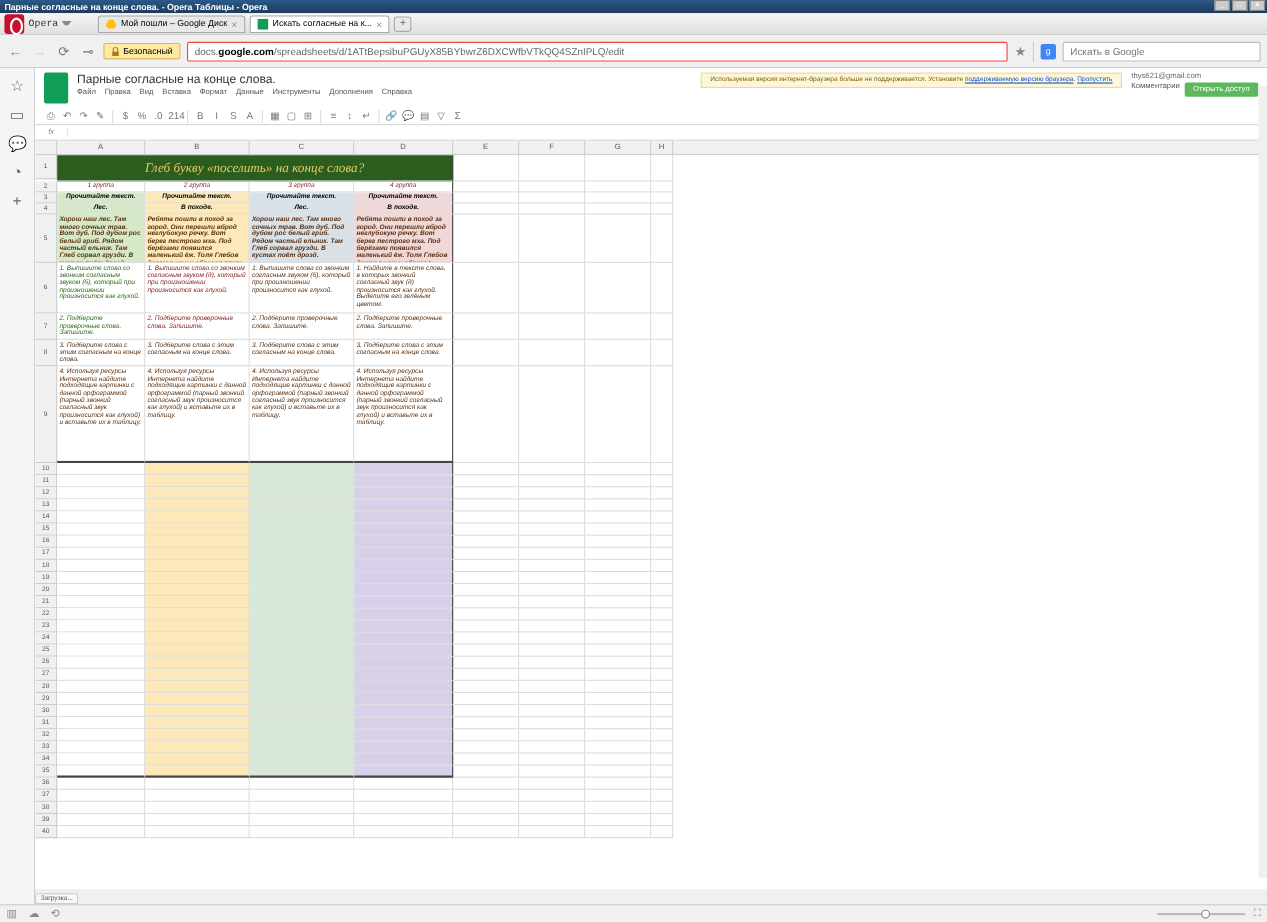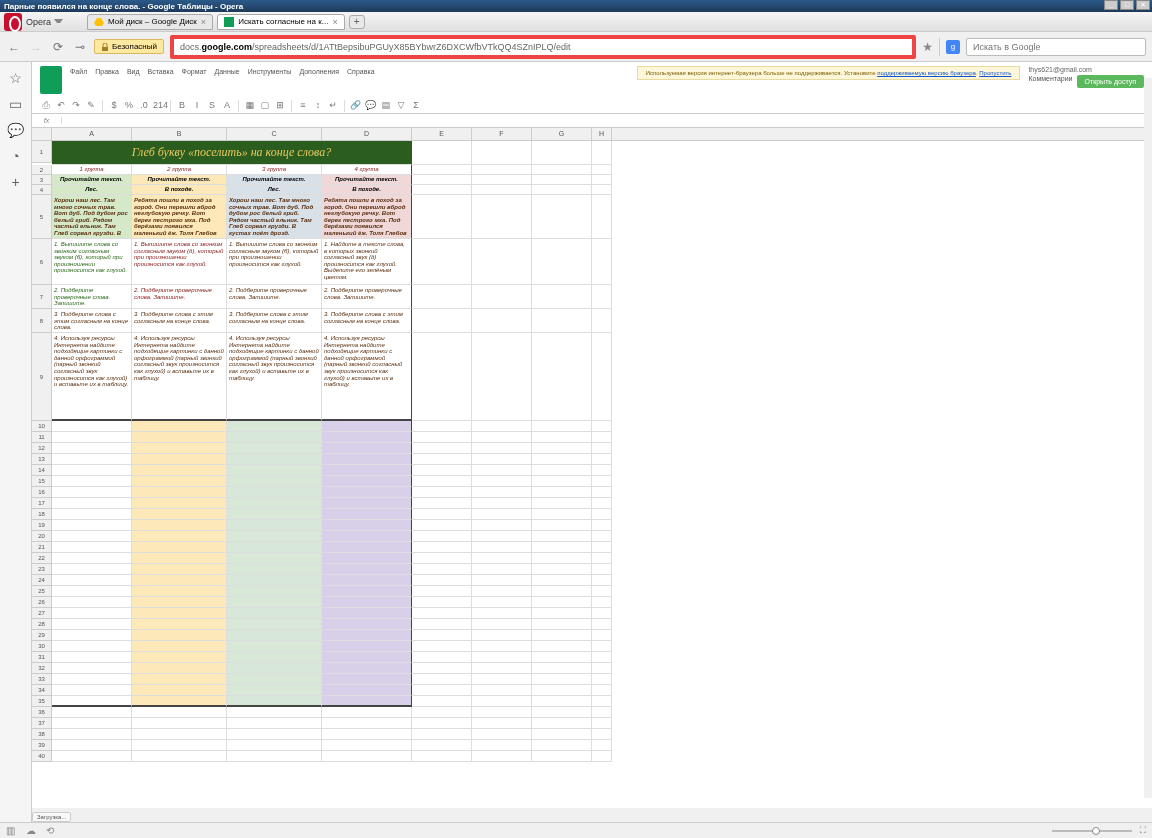--- a/index.html
+++ b/index.html
@@ -7,35 +7,35 @@
 
 
 .window-titlebar { background: linear-gradient(#2b5a8a, #1e3a5a); height: 12px; display: flex; align-items: center; padding: 0 4px; color: #fff; font-size: 8px; font-weight: bold; }
 .window-controls { position: absolute; right: 2px; top: 0; display: flex; gap: 2px; }
 .win-btn { width: 14px; height: 10px; background: #ccc; border: 1px solid #888; font-size: 7px; text-align: center; line-height: 8px; cursor: pointer; }
 
 
 .opera-bar { background: linear-gradient(#f5f5f5, #e0e0e0); height: 20px; display: flex; align-items: center; border-bottom: 1px solid #ccc; }
 .opera-logo { width: 18px; height: 18px; background: #c8102e; border-radius: 3px; margin: 0 4px; position: relative; }
 .opera-logo::after { content: ""; position: absolute; left: 5px; top: 3px; width: 8px; height: 12px; border: 2px solid #fff; border-radius: 50%; }
-.opera-label { font-size: 9px; color: #333; }
+.opera-label { font-size: 9px; color: #333; font-family: Liberation Mono, monospace; }
 .opera-dropdown { width: 9px; height: 5px; border-top: 4px solid #888; border-left: 3px solid transparent; border-right: 3px solid transparent; margin-left: 3px; }
 .tab { background: #fff; border: 1px solid #aaa; border-radius: 3px 3px 0 0; padding: 2px 6px; font-size: 8px; display: flex; align-items: center; gap: 4px; margin-left: 4px; max-width: 170px; }
 .tab.inactive { background: #e8e8e8; }
 .tab-icon { width: 10px; height: 10px; }
 .tab-close { font-size: 9px; color: #888; cursor: pointer; }
 .tab-add { width: 16px; height: 14px; background: #e8e8e8; border: 1px solid #aaa; border-radius: 3px; margin-left: 4px; font-size: 10px; text-align: center; line-height: 12px; color: #666; cursor: pointer; }
 
 
 .nav-bar { background: #f0f0f0; height: 30px; display: flex; align-items: center; padding: 0 6px; gap: 6px; border-bottom: 1px solid #ccc; }
 .nav-btn { width: 16px; height: 16px; display: flex; align-items: center; justify-content: center; font-size: 12px; color: #777; cursor: pointer; }
 .nav-btn.disabled { color: #ccc; }
 .secure-badge { background: #ffe8a0; border: 1px solid #dab860; padding: 2px 6px; font-size: 8px; border-radius: 2px; display: flex; align-items: center; gap: 3px; }
 .lock-icon { width: 8px; height: 8px; }
-.url-bar { flex: 1; background: #fff; border: 4px solid #ef4444; padding: 3px 6px; font-size: 9px; color: #666; border-radius: 2px; }
+.url-bar { flex: 1; background: #fff; border: 1px solid #ef4444; padding: 3px 6px; font-size: 9px; color: #666; border-radius: 2px; }
 .url-bar b { color: #000; }
 .star-icon { color: #888; font-size: 12px; cursor: pointer; }
 .search-provider { width: 14px; height: 14px; background: #4285f4; color: #fff; font-size: 8px; text-align: center; line-height: 14px; border-radius: 2px; }
 .search-box { background: #fff; border: 1px solid #bbb; padding: 3px 6px; font-size: 9px; width: 180px; color: #999; border-radius: 2px; }
 
 
 .left-sidebar { position: absolute; left: 0; top: 62px; width: 32px; height: 760px; background: #f5f5f5; border-right: 1px solid #ccc; display: flex; flex-direction: column; align-items: center; gap: 10px; padding-top: 8px; }
 .sidebar-icon { width: 16px; height: 16px; color: #666; font-size: 14px; cursor: pointer; text-align: center; }
 
 
@@ -96,38 +96,38 @@
 .zoom-thumb { position: absolute; left: 40px; top: -3px; width: 8px; height: 8px; background: #fff; border: 1px solid #888; border-radius: 50%; }
 
 .tab-status { position: absolute; left: 32px; bottom: 16px; font-size: 6px; background: #f8f8f8; border: 1px solid #ccc; padding: 1px 4px; color: #555; border-radius: 2px; }
 
 .scroll-v { position: absolute; right: 0; top: 78px; width: 8px; height: 720px; background: #f0f0f0; }
 </style>
 </head>
 <body>
 
 <div class="window-titlebar">
-  <span>Парные появился на конце слова. - Google Таблицы - Opera</span>
+  <span>Парные согласные на конце слова. - Opera Таблицы - Opera</span>
   <div class="window-controls">
     <div class="win-btn">_</div>
     <div class="win-btn">□</div>
     <div class="win-btn">×</div>
   </div>
 </div>
 
 <div class="opera-bar">
   <div class="opera-logo"></div>
   <span class="opera-label">Opera</span>
   <div class="opera-dropdown"></div>
   <div style="width:20px"></div>
   <div class="tab inactive">
     <svg class="tab-icon" viewBox="0 0 10 10">
         <polygon points="3,1 7,1 10,6 8,9 2,9 0,6" fill="#ffc107"></polygon>
       </svg>
-    <span>Мой диск – Google Диск</span>
+    <span>Мой пошли – Google Диск</span>
     <span class="tab-close">×</span>
   </div>
   <div class="tab">
     <svg class="tab-icon" viewBox="0 0 10 10">
         <rect width="10" height="10" fill="#0f9d58"></rect>
       </svg>
     <span>Искать согласные на к...</span>
     <span class="tab-close">×</span>
   </div>
   <div class="tab-add">+</div>
@@ -159,20 +159,21 @@
   <div class="sidebar-icon">▭</div>
   <div class="sidebar-icon">💬</div>
   <div class="sidebar-icon">◔</div>
   <div class="sidebar-icon">+</div>
 </div>
 
 <div class="sheets-area">
   <div class="sheets-header">
     <div class="sheets-logo"></div>
     <div class="sheets-titlearea">
+      <div class="doc-title">Парные согласные на конце слова.</div>
       <div class="menu-row">
         <span class="menu-item">Файл</span>
         <span class="menu-item">Правка</span>
         <span class="menu-item">Вид</span>
         <span class="menu-item">Вставка</span>
         <span class="menu-item">Формат</span>
         <span class="menu-item">Данные</span>
         <span class="menu-item">Инструменты</span>
         <span class="menu-item">Дополнения</span>
         <span class="menu-item">Справка</span>

